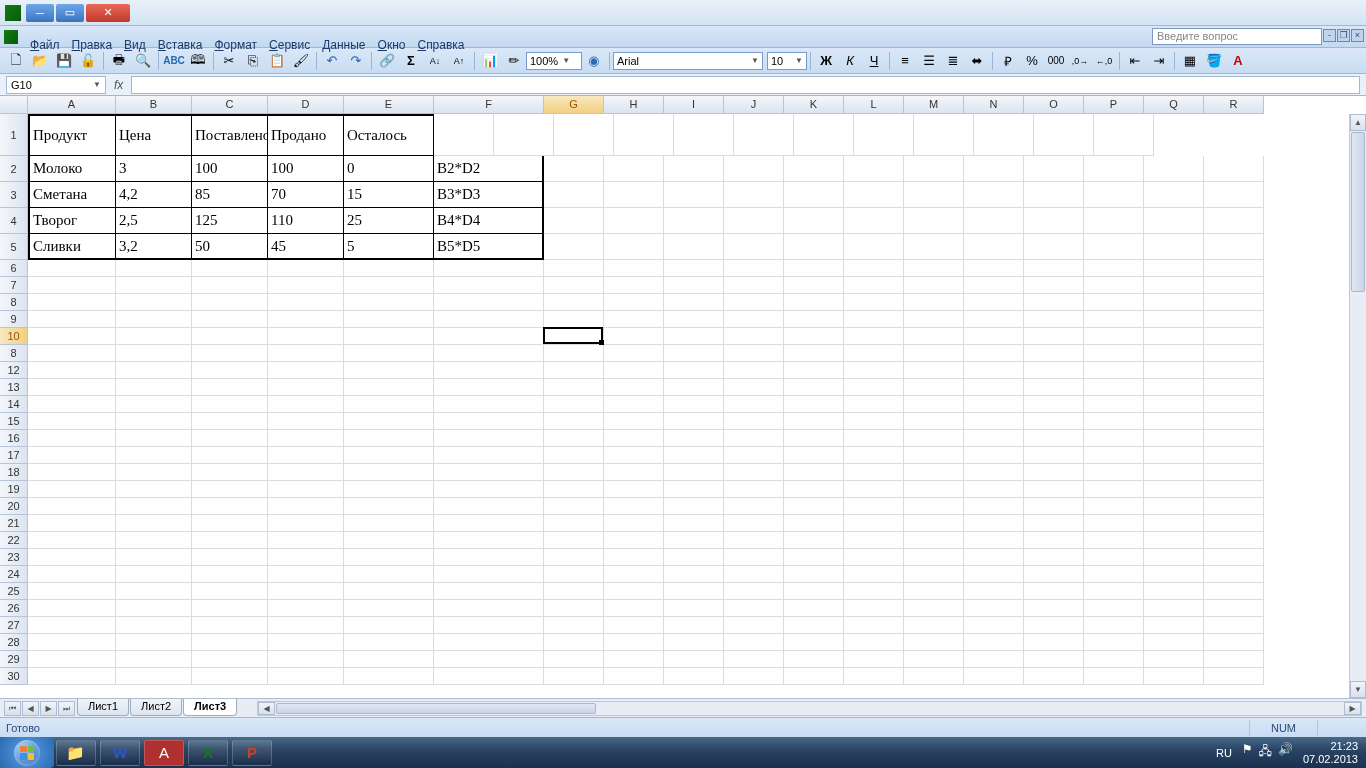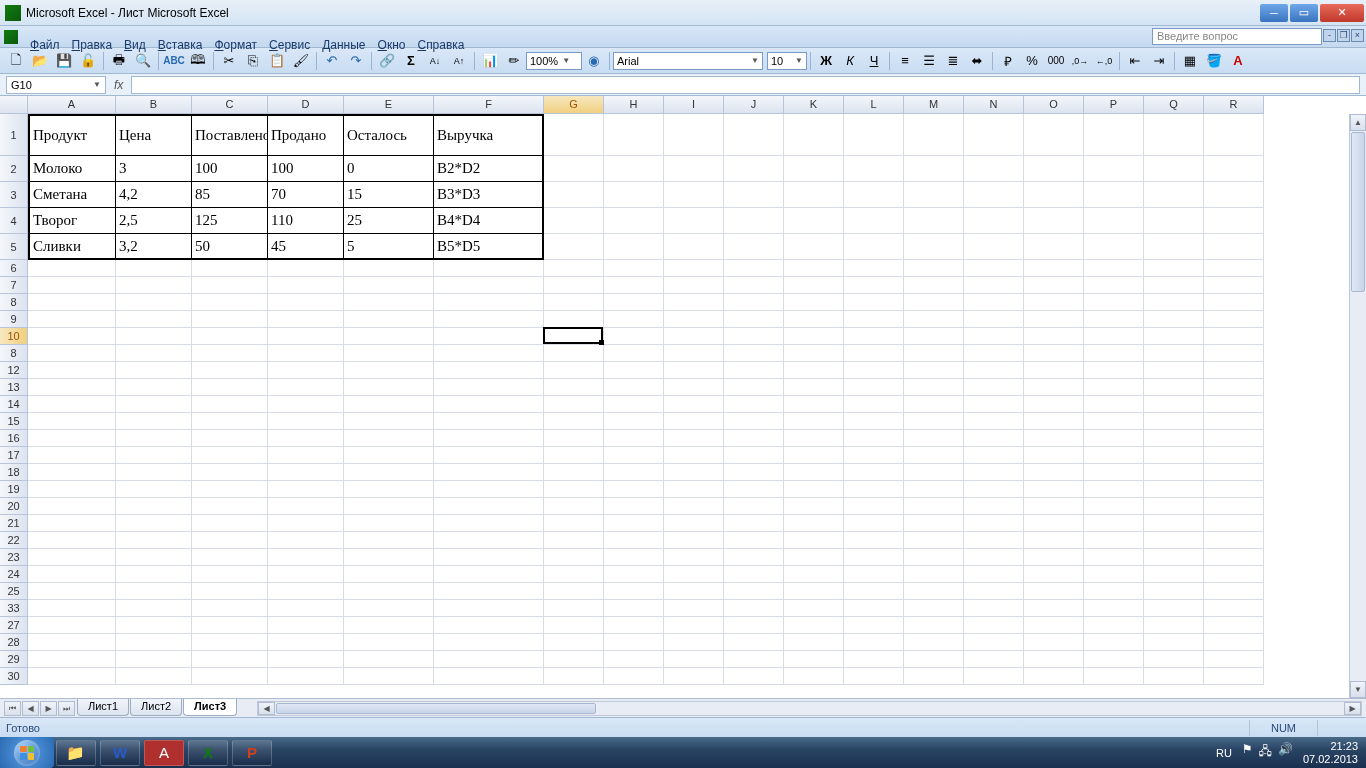--- a/index.html
+++ b/index.html
@@ -88,21 +88,20 @@
 .tray { margin-left:auto; display:flex; align-items:center; color:#fff; font-size:11px; padding-right:8px; }
 .tray .lang { margin-right:10px; }
 .tray .icons { display:flex; gap:6px; margin-right:10px; font-size:12px; }
 .tray .clock { text-align:right; line-height:1.1; }
 </style>
 </head>
 <body>
 
 <div class="titlebar">
   <span class="excel-ico"></span>
-  <span class="title">Microsoft Excel - Лист Microsoft Excel</span>
   <div class="winbtns">
     <div class="winbtn wmin">─</div>
     <div class="winbtn wmax">▭</div>
     <div class="winbtn wclose">✕</div>
   </div>
 </div>
 
 <div class="menubar">
   <span class="excel-ico"></span>
   <div id="menu-host" style="display:flex;margin-top:16px;">
@@ -242,34 +241,33 @@
         <div class="rowhdr" style="height: 17px;">16</div>
         <div class="rowhdr" style="height: 17px;">17</div>
         <div class="rowhdr" style="height: 17px;">18</div>
         <div class="rowhdr" style="height: 17px;">19</div>
         <div class="rowhdr" style="height: 17px;">20</div>
         <div class="rowhdr" style="height: 17px;">21</div>
         <div class="rowhdr" style="height: 17px;">22</div>
         <div class="rowhdr" style="height: 17px;">23</div>
         <div class="rowhdr" style="height: 17px;">24</div>
         <div class="rowhdr" style="height: 17px;">25</div>
-        <div class="rowhdr" style="height: 17px;">33</div>
+        <div class="rowhdr" style="height: 17px;">26</div>
         <div class="rowhdr" style="height: 17px;">27</div>
         <div class="rowhdr" style="height: 17px;">28</div>
         <div class="rowhdr" style="height: 17px;">29</div>
         <div class="rowhdr" style="height: 17px;">30</div>
       </div>
     <div class="cells" id="cells-host">
         <div class="cellrow" style="height: 42px;">
           <div class="cell wrap bTop bMidH bLeft bMidV" style="width: 88px; height: 42px;">Продукт</div>
           <div class="cell wrap bTop bMidH bMidV" style="width: 76px; height: 42px;">Цена</div>
           <div class="cell wrap bTop bMidH bMidV" style="width: 76px; height: 42px;">Поставлено</div>
           <div class="cell wrap bTop bMidH bMidV" style="width: 76px; height: 42px;">Продано</div>
           <div class="cell wrap bTop bMidH bMidV" style="width: 90px; height: 42px;">Осталось</div>
-          <div class="cell wrap bTop bMidH bRight" style="width: 110px; height: 42px;">Выручка</div>
           <div class="cell" style="width: 60px; height: 42px;"></div>
           <div class="cell" style="width: 60px; height: 42px;"></div>
           <div class="cell" style="width: 60px; height: 42px;"></div>
           <div class="cell" style="width: 60px; height: 42px;"></div>
           <div class="cell" style="width: 60px; height: 42px;"></div>
           <div class="cell" style="width: 60px; height: 42px;"></div>
           <div class="cell" style="width: 60px; height: 42px;"></div>
           <div class="cell" style="width: 60px; height: 42px;"></div>
           <div class="cell" style="width: 60px; height: 42px;"></div>
           <div class="cell" style="width: 60px; height: 42px;"></div>

